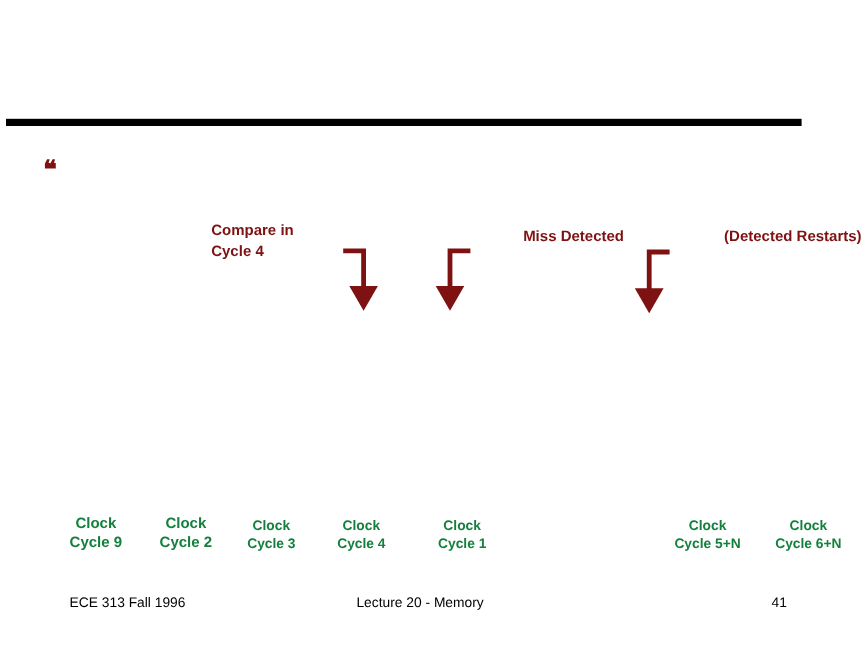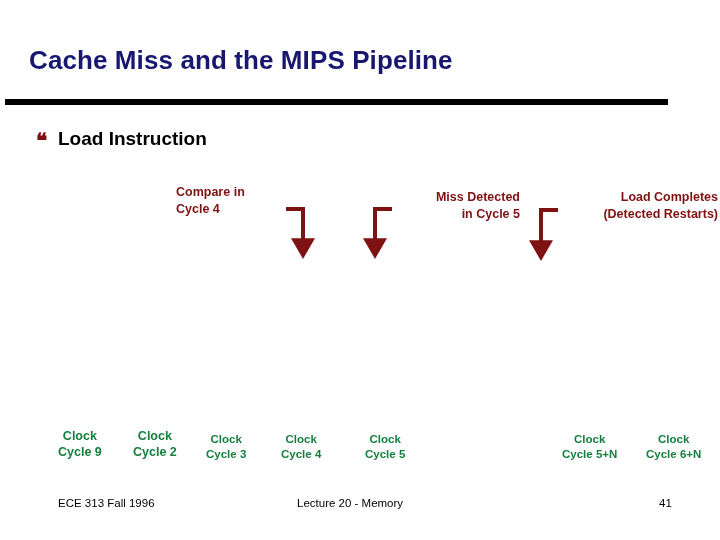--- a/index.html
+++ b/index.html
@@ -125,48 +125,44 @@
   
   .footer-text {
     position: absolute;
     top: 497px;
     font-size: 11.5px;
     color: #000000;
     white-space: nowrap;
   }
   #footer-left   { left: 58px; }
   #footer-center { left: 297px; text-align: center; }
-  #footer-page   { left: 643px; margin-left: 16px; }
+  #footer-page   { left: 643px; }
 </style>
 </head>
 <body>
 
 <div id="slide">
 
-  <div id="slide-title">Cache Miss and the MIPS Pipeline</div>
 
   <div id="title-rule"></div>
 
   <div id="bullet-row">
     <span id="bullet-glyph">❝</span>
-    <span id="bullet-text">Load Instruction</span>
   </div>
 
   <div class="callout ca-right" id="callout-compare">
     <div>Compare in</div>
     <div>Cycle 4</div>
   </div>
 
   <div class="callout ca-center" id="callout-miss">
     <div>Miss Detected</div>
-    <div>in Cycle 5</div>
   </div>
 
   <div class="callout ca-center" id="callout-complete">
-    <div>Load Completes</div>
     <div>(Detected Restarts)</div>
   </div>
 
   <svg id="arrow-layer" viewBox="0 0 720 540" width="720" height="540">
     <defs>
       <marker id="ah" markerWidth="9" markerHeight="9" refX="1.2" refY="3" orient="auto" markerUnits="strokeWidth">
         <path d="M0,0 L0,6 L5.2,3 z" fill="#7e1212"></path>
       </marker>
     </defs>
 
@@ -188,21 +184,21 @@
   <div class="clock-label small" id="clk-3">
     <div>Clock</div>
     <div>Cycle 3</div>
   </div>
   <div class="clock-label small" id="clk-4">
     <div>Clock</div>
     <div>Cycle 4</div>
   </div>
   <div class="clock-label small" id="clk-5">
     <div>Clock</div>
-    <div>Cycle 5</div>
+    <div>Cycle 1</div>
   </div>
   <div class="clock-label small" id="clk-6">
     <div>Clock</div>
     <div>Cycle 5+N</div>
   </div>
   <div class="clock-label small" id="clk-7">
     <div>Clock</div>
     <div>Cycle 6+N</div>
   </div>
 

